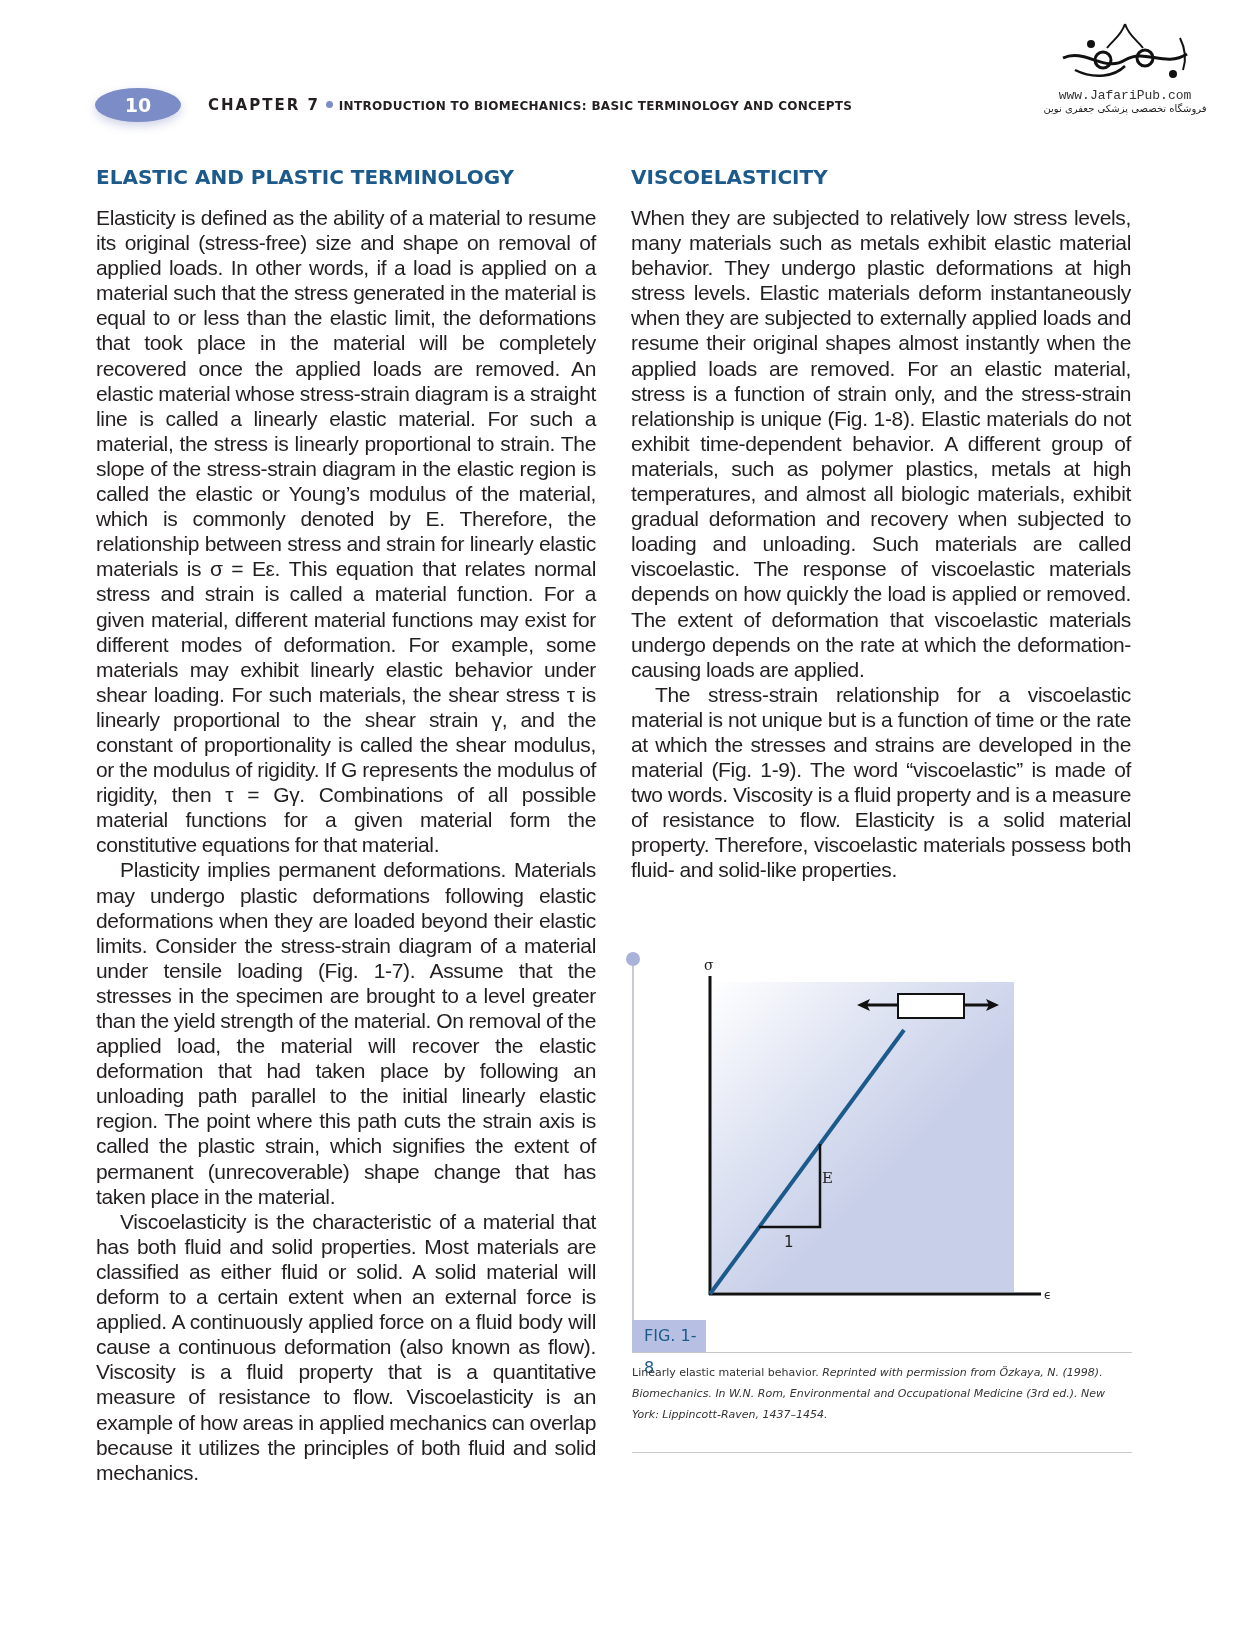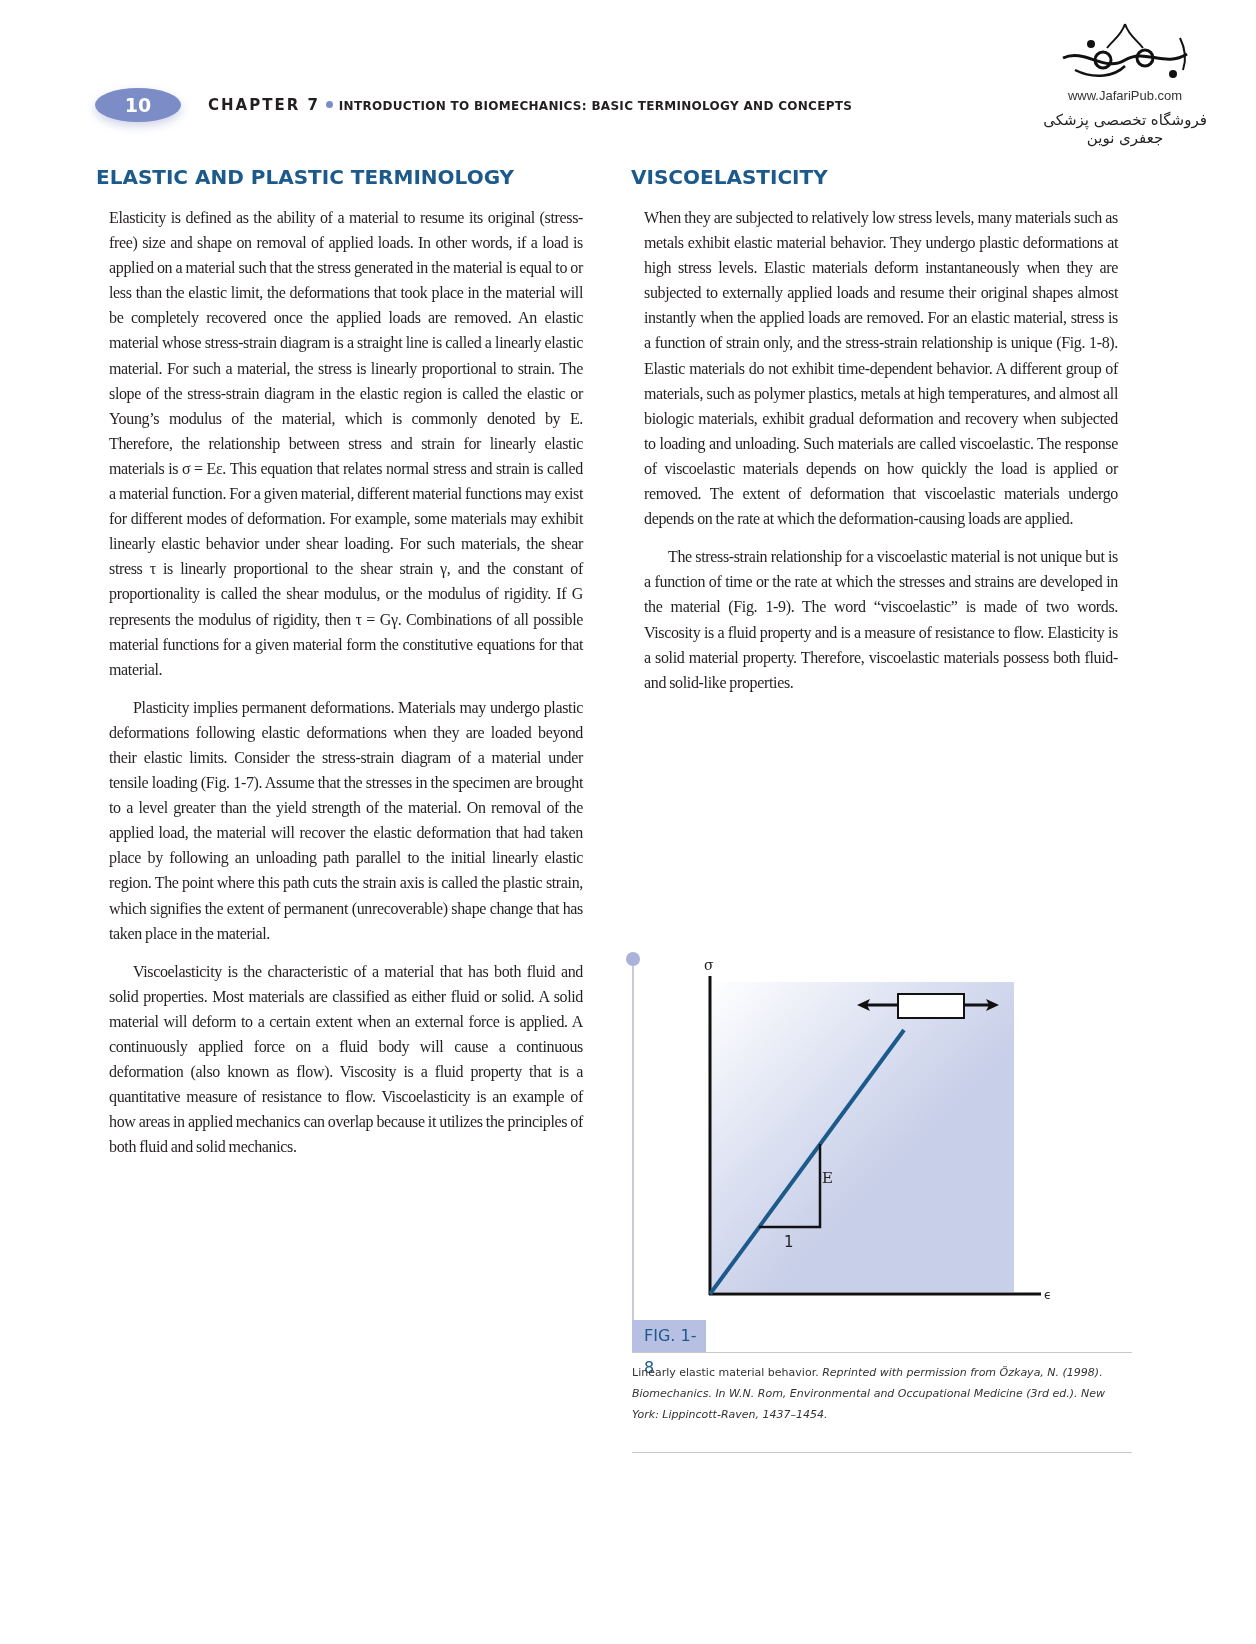--- a/index.html
+++ b/index.html
@@ -17,32 +17,32 @@
     }
     .running-head {
       position: absolute; left: 208px; top: 96px; font-family: "DejaVu Sans", sans-serif;
       font-size: 15px; letter-spacing: 0.3px; color: #231f20; white-space: nowrap;
     }
     .running-head .chap { font-weight: bold; letter-spacing: 2px; }
     .running-head .dot { display: inline-block; width: 7px; height: 7px; border-radius: 50%; background: #7b8cc6; margin: 0 6px 2px 6px; vertical-align: middle; }
     .running-head .title { font-weight: bold; font-size: 12px; }
     .logo { position: absolute; left: 1040px; top: 18px; width: 170px; height: 118px; text-align: center; }
     .logo svg { display: block; margin: 0 auto; }
-    .logo-url { font-family: Liberation Sans, sans-serif; font-size: 13px; color: #333; margin-top: 0px; }
-    .logo-fa { font-family: "DejaVu Sans", sans-serif; font-size: 15px; color: #222; margin-top: 8px; direction: rtl; }
+    .logo-url { font-family: Liberation Mono, monospace; font-size: 13px; color: #333; margin-top: 0px; }
+    .logo-fa { font-family: "DejaVu Sans", sans-serif; font-size: 10px; color: #222; direction: rtl; }
     .col { position: absolute; top: 165px; width: 500px; }
     .col-left { left: 96px; }
     .col-right { left: 631px; width: 500px; }
     h2 {
       font-family: "DejaVu Sans", sans-serif; font-weight: bold; color: #1d5a8c;
       font-size: 20px; margin: 0 0 16px 0; letter-spacing: 0px;
     }
     p.body {
-      margin: 13px; font-size: 16px; line-height: 25.1px; text-align: justify;
-      font-family: Liberation Serif, serif; letter-spacing: -0.35px; word-spacing: -0.5px;
+      margin: 0; font-size: 21px; line-height: 25.1px; text-align: justify;
+      font-family: Liberation Sans, sans-serif; letter-spacing: -0.35px; word-spacing: -0.5px;
     }
     p.body.indent { text-indent: 24px; }
     .figure { position: absolute; left: 624px; top: 950px; width: 510px; height: 500px; }
     .fig-rule { position: absolute; left: 8px; top: 12px; width: 2px; height: 368px; background: #c9cbd6; }
     .fig-dot { position: absolute; left: 2px; top: 2px; width: 14px; height: 14px; border-radius: 50%; background: #a9b3da; }
     .fig-svg { position: absolute; left: 0; top: 0; }
     .fig-label {
       position: absolute; left: 8px; top: 370px; width: 74px; height: 32px; background: #b7c0e2;
       color: #1d5a8c; font-family: "DejaVu Sans", sans-serif; font-size: 16px; line-height: 32px; padding-left: 12px; box-sizing: border-box;
     }

